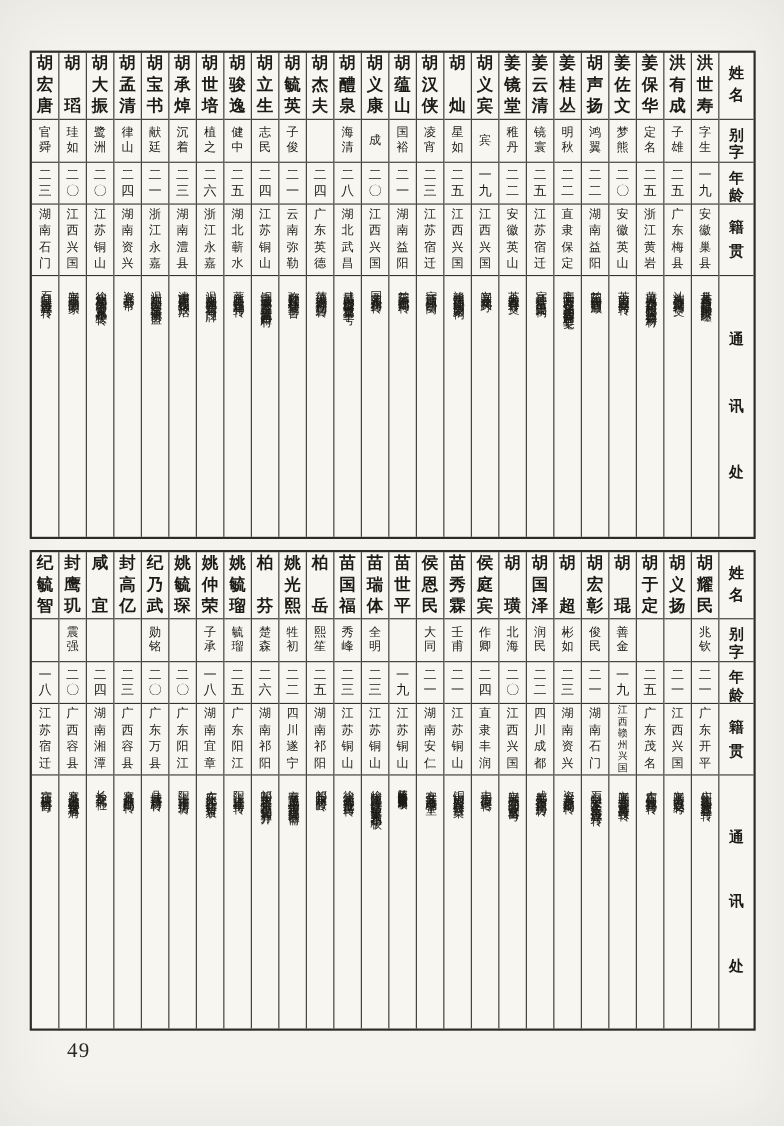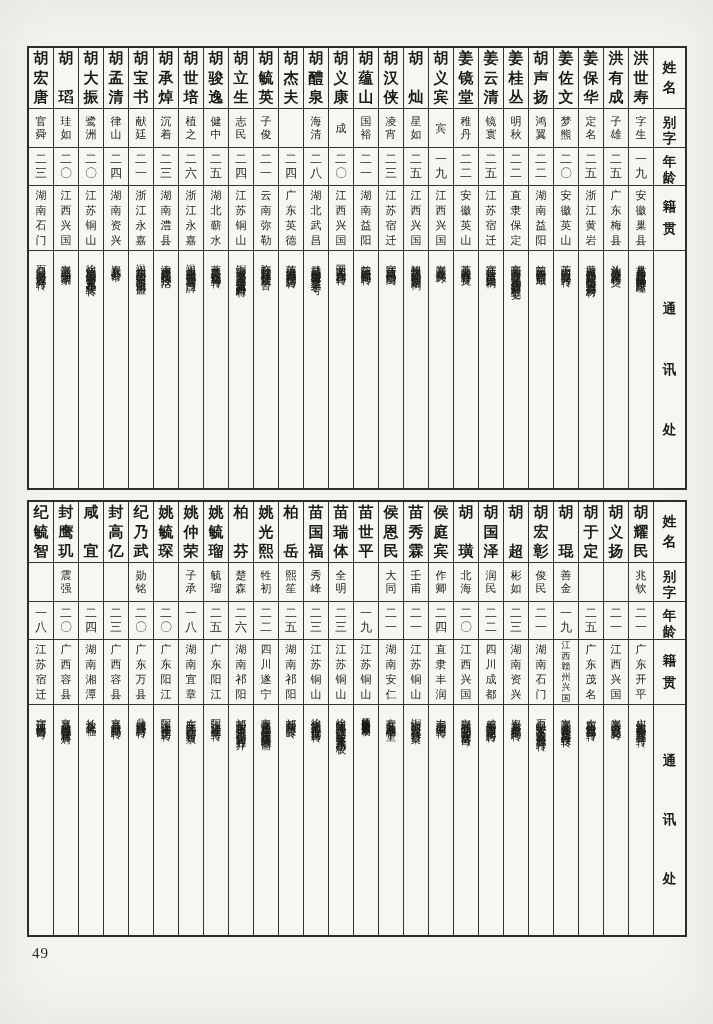--- a/index.html
+++ b/index.html
@@ -47,22 +47,22 @@
   .c-addr{flex:1;justify-content:flex-start;padding-top:5px;border-bottom:none;}
   .c-addr .vtext{
     writing-mode:vertical-rl;text-orientation:upright;
     font-size:10.5px;letter-spacing:1.5px;line-height:11px;
     max-height:96%;
   }
   .c-addr.sm-addr .vtext{font-size:9px;letter-spacing:.5px;line-height:10px;}
   .hc{font-weight:bold;font-size:13.5px;justify-content:space-evenly;padding:6px 0;}
   .c-name.hc{font-size:14px;}
   .page-number{
-    position:absolute;left:32px;top:945px;
-    font-size:15px;color:#2a2823;letter-spacing:1px;
+    position:absolute;left:61px;top:945px;
+    font-size:19px;color:#2a2823;letter-spacing:1px;
   }
 </style>
 </head>
 <body>
 
 <div class="page">
   <div class="dir-table" id="table-top">
       <div class="col header-col">
         <div class="cell c-name hc">
           <span>姓</span>

